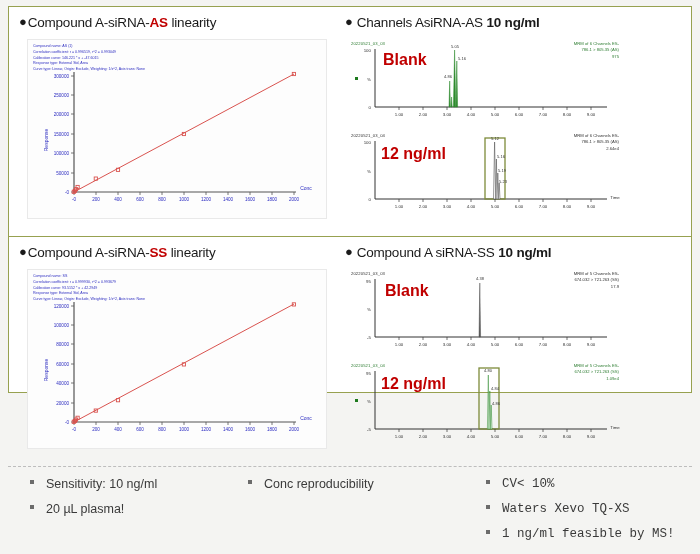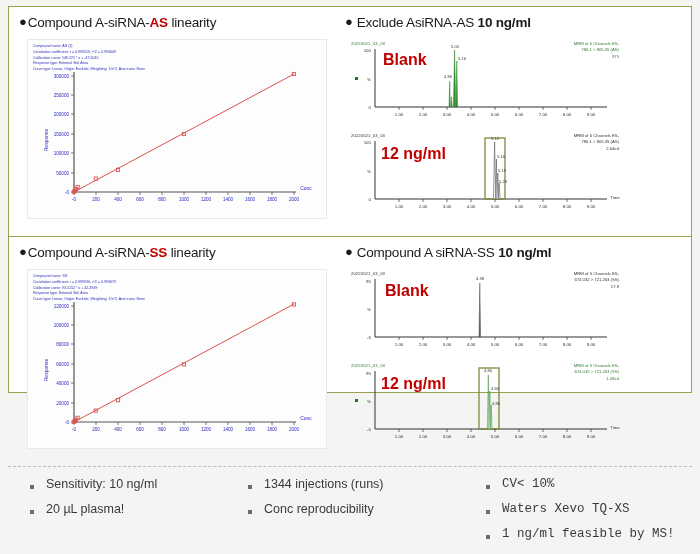--- a/index.html
+++ b/index.html
@@ -107,21 +107,21 @@
     border-top: 1px dashed #bdbdbd;
     background: #f4f4f2;
   }
   .col { position: absolute; top: 10px; }
   #col-1 { left: 22px; }
   #col-2 { left: 240px; }
   #col-3 { left: 478px; font-family: Liberation Mono, monospace; }
 
   .sum-item {
     display: flex;
-    align-items: flex-end;
+    align-items: center;
     margin-bottom: 11px;
     font-size: 12.5px;
     color: #3a3a3a;
     white-space: nowrap;
   }
   .sum-bullet {
     display: inline-block;
     width: 4px; height: 4px;
     background: #6b6b6b;
     margin-right: 12px;
@@ -135,21 +135,21 @@
 
 <div class="page">
 
   <div class="panel" id="panel-as">
 
     <div class="panel-title">
       <span class="bullet">●</span><span>Compound A-siRNA-</span><span class="accent">AS</span><span> linearity</span>
     </div>
 
     <div class="panel-title title-right">
-      <span class="bullet">●</span><span>Exclude AsiRNA-AS </span><span class="strong">10 ng/ml</span>
+      <span class="bullet">●</span><span>Channels AsiRNA-AS </span><span class="strong">10 ng/ml</span>
     </div>
 
     <div class="calib">
       <div class="calib-text">
         <div>Compound name: AS (1)</div>
         <div>Correlation coefficient: r = 0.996519, r^2 = 0.993049</div>
         <div>Calibration curve: 146.221 * x + -47.6015</div>
         <div>Response type: External Std, Area</div>
         <div>Curve type: Linear, Origin: Exclude, Weighting: 1/x^2, Axis trans: None</div>
       </div>
@@ -502,24 +502,20 @@
         <span>Sensitivity: 10 ng/ml</span>
       </div>
       <div class="sum-item">
         <span class="sum-bullet"></span>
         <span>20 µL plasma!</span>
       </div>
     </div>
     <div class="col" id="col-2">
       <div class="sum-item">
         <span class="sum-bullet"></span>
-        <span>1344 injections (runs)</span>
-      </div>
-      <div class="sum-item">
-        <span class="sum-bullet"></span>
         <span>Conc reproducibility</span>
       </div>
     </div>
     <div class="col" id="col-3">
       <div class="sum-item">
         <span class="sum-bullet"></span>
         <span>CV&lt; 10%</span>
       </div>
       <div class="sum-item">
         <span class="sum-bullet"></span>

